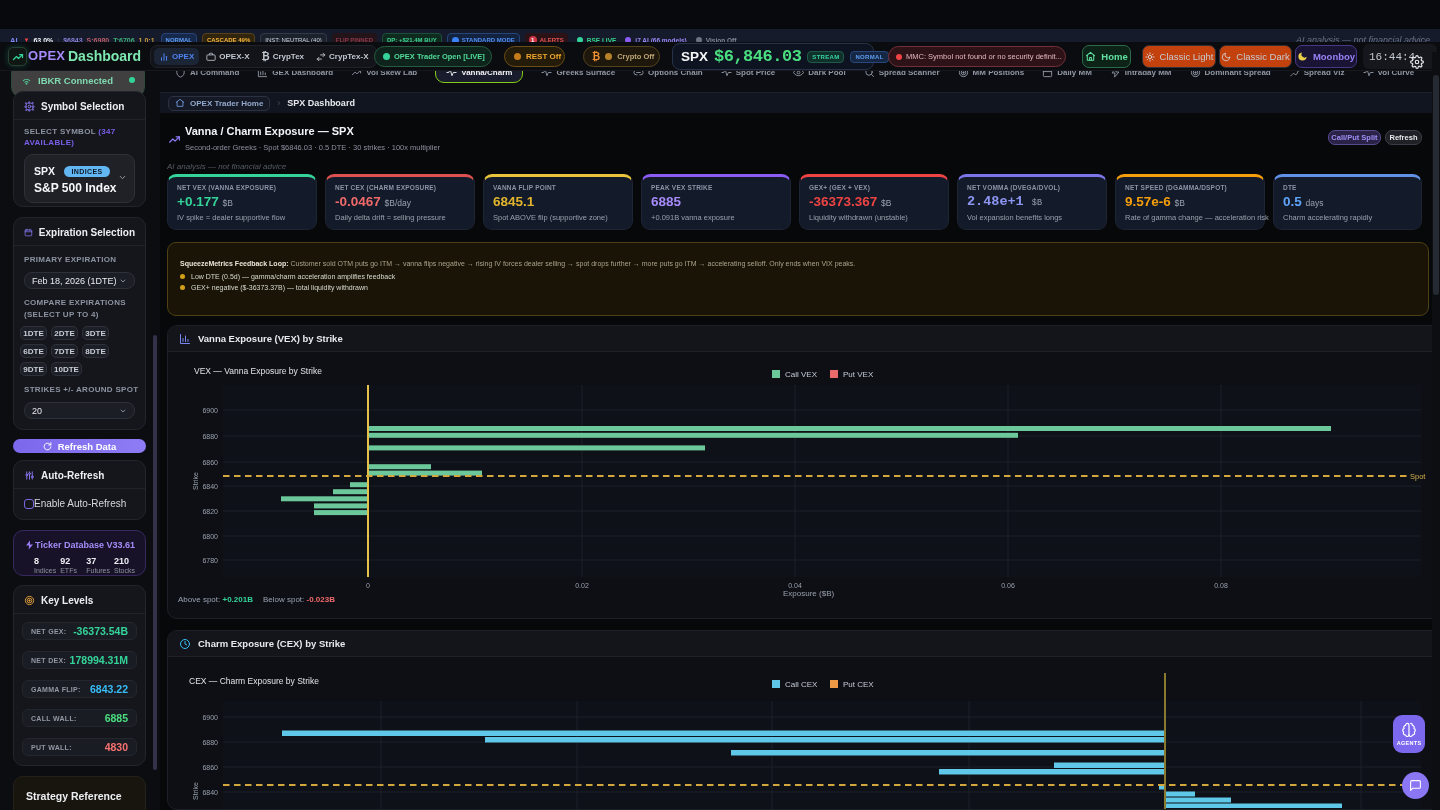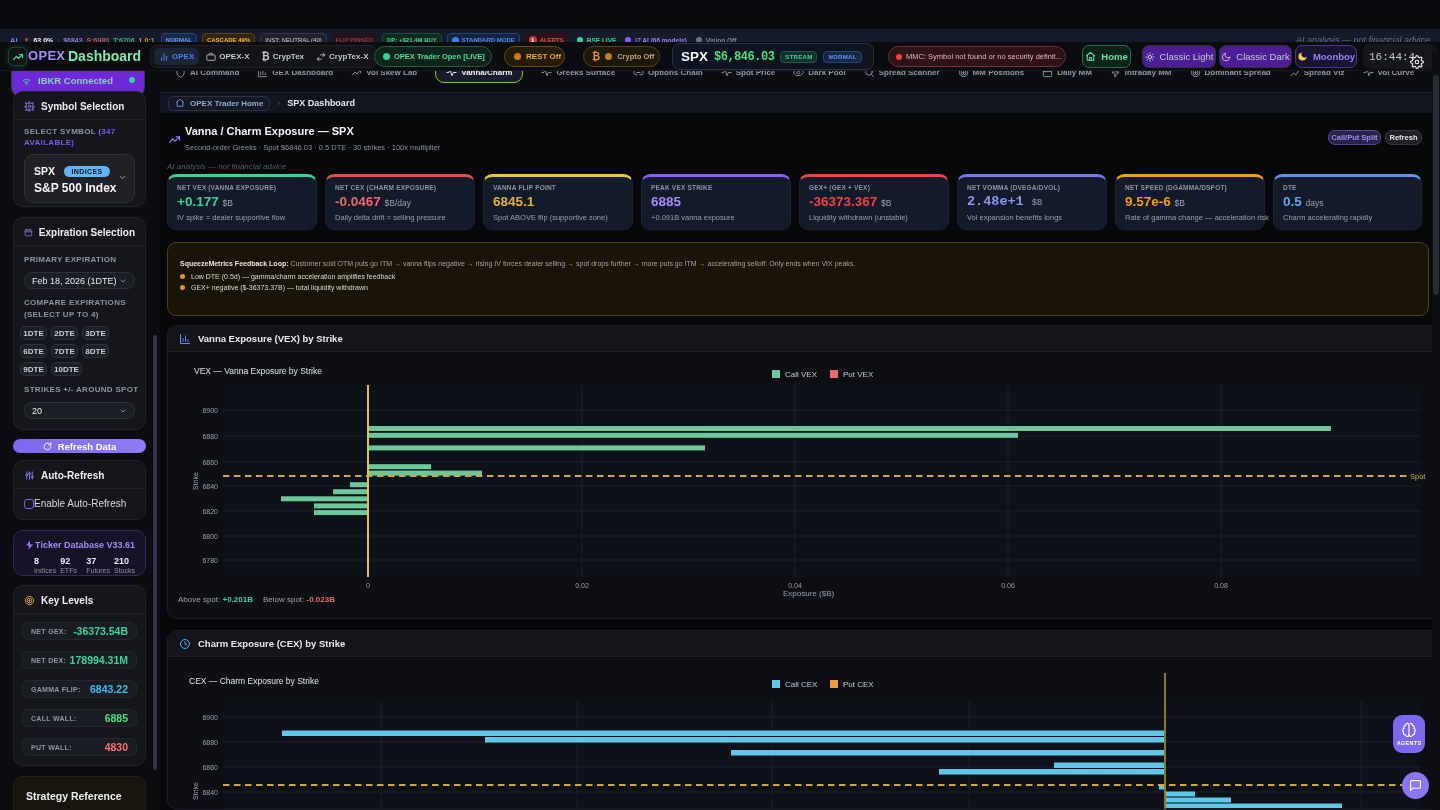--- a/index.html
+++ b/index.html
@@ -9,21 +9,21 @@
 .logo-ico { position:absolute; left:8px; top:5px; width:19px; height:19px; border-radius:5px; background:#101613; border:1px solid #274034; box-shadow:0 0 6px rgba(52,211,153,.25); display:flex; align-items:center; justify-content:center; }
 .logo-opex { position:absolute; left:28px; top:6px; font-size:13px; font-weight:bold; color:#a78bfa; letter-spacing:.3px; }
 .logo-dash { position:absolute; left:68px; top:6px; font-size:14px; font-weight:bold; color:#7ee8b0; }
 .tabgrp { position:absolute; left:150px; top:3px; height:23px; background:#121419; border:1px solid #1f2229; border-radius:7px; display:flex; align-items:center; padding:2px 3px; gap:2px; }
 .tg-it { display:flex; align-items:center; gap:3px; padding:0 5px; height:17px; border-radius:5px; font-size:8px; font-weight:bold; color:#c2c7d0; white-space:nowrap; }
 .tg-it.act { background:#1b2536; color:#4f82f0; }
 .pill { position:absolute; top:4px; height:21px; border-radius:11px; display:flex; align-items:center; font-size:8px; font-weight:bold; white-space:nowrap; overflow:hidden; }
 .dot { width:7px; height:7px; border-radius:50%; display:inline-block; flex:0 0 auto; }
 #spxbox { position:absolute; left:672px; top:1px; height:27px; width:202px; background:#0d1320; border:1px solid #283349; border-radius:8px; display:flex; align-items:center; padding:0 8px; gap:6px; }
 .mini-badge { font-size:6px; font-weight:bold; padding:2px 4px; border-radius:4px; letter-spacing:.3px; }
-.thm-btn { position:absolute; top:3px; height:23px; border:1px solid #2e3138; background:#4c1d95; border-radius:7px; color:#c7cbd3; font-size:9.5px; display:flex; align-items:center; justify-content:center; gap:5px; white-space:nowrap; }
+.thm-btn { position:absolute; top:3px; height:23px; border:1px solid #2e3138; background:#c2410c; border-radius:7px; color:#c7cbd3; font-size:9.5px; display:flex; align-items:center; justify-content:center; gap:5px; white-space:nowrap; }
 
 #statusbar { position:absolute; left:0; top:29px; width:1440px; height:23px; background:#151b2b; border-bottom:1px solid #10141f; z-index:49; display:flex; align-items:center; font-size:7px; }
 .sb-badge { height:14px; display:flex; align-items:center; padding:0 4px; border-radius:4px; font-size:6px; font-weight:bold; margin-right:5px; white-space:nowrap; }
 
 #sidebar { position:absolute; left:0; top:52px; width:160px; height:758px; background:#0b0d11; z-index:10; }
 .sb-card { position:absolute; left:13px; width:133px; background:#14161c; border:1px solid #22252c; border-radius:10px; }
 .sb-title { display:flex; align-items:center; gap:6px; font-size:10px; font-weight:bold; color:#eceef2; padding:9px 10px 7px; border-bottom:1px solid #20232a; white-space:nowrap; }
 .sb-label { font-size:8px; font-weight:bold; color:#8d93a0; letter-spacing:.3px; padding:8px 10px 4px; line-height:1.5; white-space:nowrap; }
 .sel { margin:2px 10px 0; background:#1b1e25; border:1px solid #2e313a; border-radius:8px; font-size:9px; color:#e8eaee; display:flex; align-items:center; padding:0 7px; height:17px; justify-content:space-between; white-space:nowrap; }
 .dtebtn { width:27px; height:14px; background:#1c1f26; border:1px solid #2e313a; border-radius:5px; color:#c9cdd5; font-size:8px; font-weight:bold; display:flex; align-items:center; justify-content:center; }
@@ -85,21 +85,21 @@
           <line x1="3" y1="17" x2="13" y2="17"></line>
           <polyline points="17 3 21 7 17 11"></polyline>
           <line x1="11" y1="7" x2="21" y2="7"></line>
         </svg>CrypTex-X</div>
   </div>
   <div class="pill" style="left:374px; width:118px; background:#0e231b; border:1px solid #275c40; color:#52dc9a; padding-left:8px; gap:4px; font-size:7.5px;"><span class="dot" style="background:#34d399"></span>OPEX Trader Open [LIVE]</div>
   <div class="pill" style="left:504px; width:61px; background:#241b09; border:1px solid #6b4f16; color:#f0a62e; padding-left:9px; gap:5px;"><span class="dot" style="background:#c77c1a"></span>REST Off</div>
   <div class="pill" style="left:583px; width:77px; background:#1e180c; border:1px solid #55431c; color:#bda474; padding-left:8px; gap:5px; font-size:7.5px;"><span style="color:#f09030;font-size:10px;font-weight:bold">₿</span><span class="dot" style="background:#b7832a"></span>Crypto Off</div>
   <div id="spxbox">
     <span style="font-size:13.5px; font-weight:bold; color:#f5f6f8;">SPX</span>
-    <span style="font-size:12px; font-weight:bold; color:#4ade80; font-family:'Liberation Mono',monospace; letter-spacing:-0.5px;">$6,846.03</span>
+    <span style="font-size:17px; font-weight:bold; color:#4ade80; font-family:'Liberation Mono',monospace; letter-spacing:-0.5px;">$6,846.03</span>
     <span class="mini-badge" style="background:#10302a; color:#37d3a2; border:1px solid #1f5947;">STREAM</span>
     <span class="mini-badge" style="background:#152742; color:#5f9cf5; border:1px solid #27477c;">NORMAL</span>
   </div>
   <div class="pill" style="left:888px; width:178px; background:#2d1317; border:1px solid #73303a; color:#e3b6bc; font-weight:normal; padding:0 7px; gap:4px; font-size:7.5px;"><span class="dot" style="background:#ef4444; width:6px;height:6px;"></span>MMC: Symbol not found or no security definit...</div>
   <div class="thm-btn" style="left:1082px; width:49px; background:#0e2318; border-color:#2c6b4a; color:#5fe0a0; font-weight:bold;"><svg width="11" height="11" viewBox="0 0 24 24" fill="none" stroke="#5fe0a0" stroke-width="2.2" stroke-linecap="round" stroke-linejoin="round">
         <path d="M3 10.5 12 3l9 7.5"></path>
         <path d="M5 9v11h14V9"></path>
         <path d="M10 20v-6h4v6"></path>
       </svg>Home</div>
   <div class="thm-btn" style="left:1142px; width:74px;"><svg width="10" height="10" viewBox="0 0 24 24" fill="none" stroke="#d8dbe2" stroke-width="2" stroke-linecap="round">
@@ -140,21 +140,21 @@
   <span class="sb-badge" style="background:#23141a; color:#8f3a4a;">FLIP PINNED</span>
   <span class="sb-badge" style="background:#0f2a1e; color:#3fd492; border:1px solid #1d4f38;">DP: +$21.4M BUY</span>
   <span class="sb-badge" style="background:#13233f; color:#4f8cf0; border:1px solid #254579; gap:3px;"><span class="dot" style="background:#3b82f6; width:7px; height:7px;"></span>STANDARD MODE</span>
   <span class="sb-badge" style="background:#2a1216; color:#e05252; gap:3px;"><span style="width:8px;height:8px;border-radius:50%;background:#d03545;color:#fff;font-size:6px;display:flex;align-items:center;justify-content:center;font-weight:bold;">1</span>ALERTS</span>
   <span style="margin-left:4px; display:flex; align-items:center; gap:4px; font-weight:bold; color:#35d08a; font-size:6.5px;"><span class="dot" style="background:#34d399; width:6px; height:6px;"></span>BSE LIVE</span>
   <span style="margin-left:9px; display:flex; align-items:center; gap:4px; font-weight:bold; color:#9a86f5; font-size:6.5px;"><span class="dot" style="background:#8b5cf6; width:6px; height:6px;"></span>i7 AI (66 models)</span>
   <span style="margin-left:9px; display:flex; align-items:center; gap:4px; font-weight:bold; color:#828a99; font-size:6.5px;"><span class="dot" style="background:#6b7280; width:6px; height:6px;"></span>Vision Off</span>
   <span style="position:absolute; right:10px; font-size:9px; font-style:italic; color:#6a7284;">AI analysis — not financial advice</span>
 </div>
 <div id="sidebar">
-  <div style="position:absolute; left:11px; top:10px; width:134px; height:36px; border:1px solid #2b4a3c; background:#6d28d9; border-radius:11px; display:flex; align-items:center; padding:0 9px; gap:6px;">
+  <div style="position:absolute; left:11px; top:10px; width:134px; height:36px; border:1px solid #2b4a3c; background:#404040; border-radius:11px; display:flex; align-items:center; padding:0 9px; gap:6px;">
     <svg width="11" height="11" viewBox="0 0 24 24" fill="none" stroke="#52c796" stroke-width="2.2" stroke-linecap="round">
         <path d="M5 12.5a10 10 0 0 1 14 0"></path>
         <path d="M8.5 16a5 5 0 0 1 7 0"></path>
         <circle cx="12" cy="19" r="1" fill="#52c796"></circle>
       </svg>
     <span style="font-size:9.5px; font-weight:bold; color:#7fd8b0;">IBKR Connected</span>
     <span class="dot" style="background:#34d399; margin-left:auto; width:6px; height:6px;"></span>
   </div>
 
   <div class="sb-card" style="top:39px; height:116px;">

